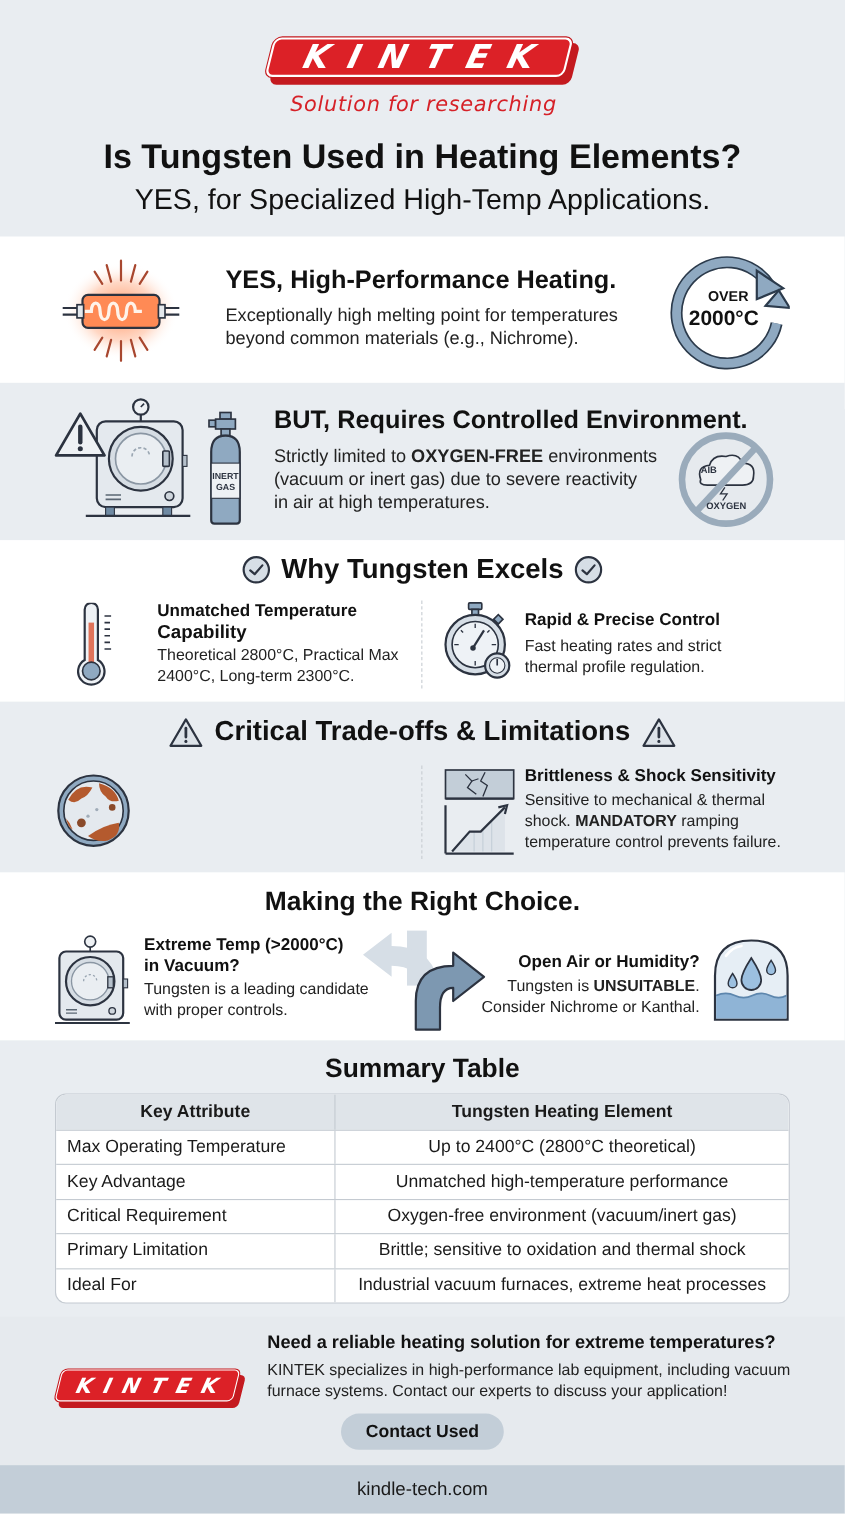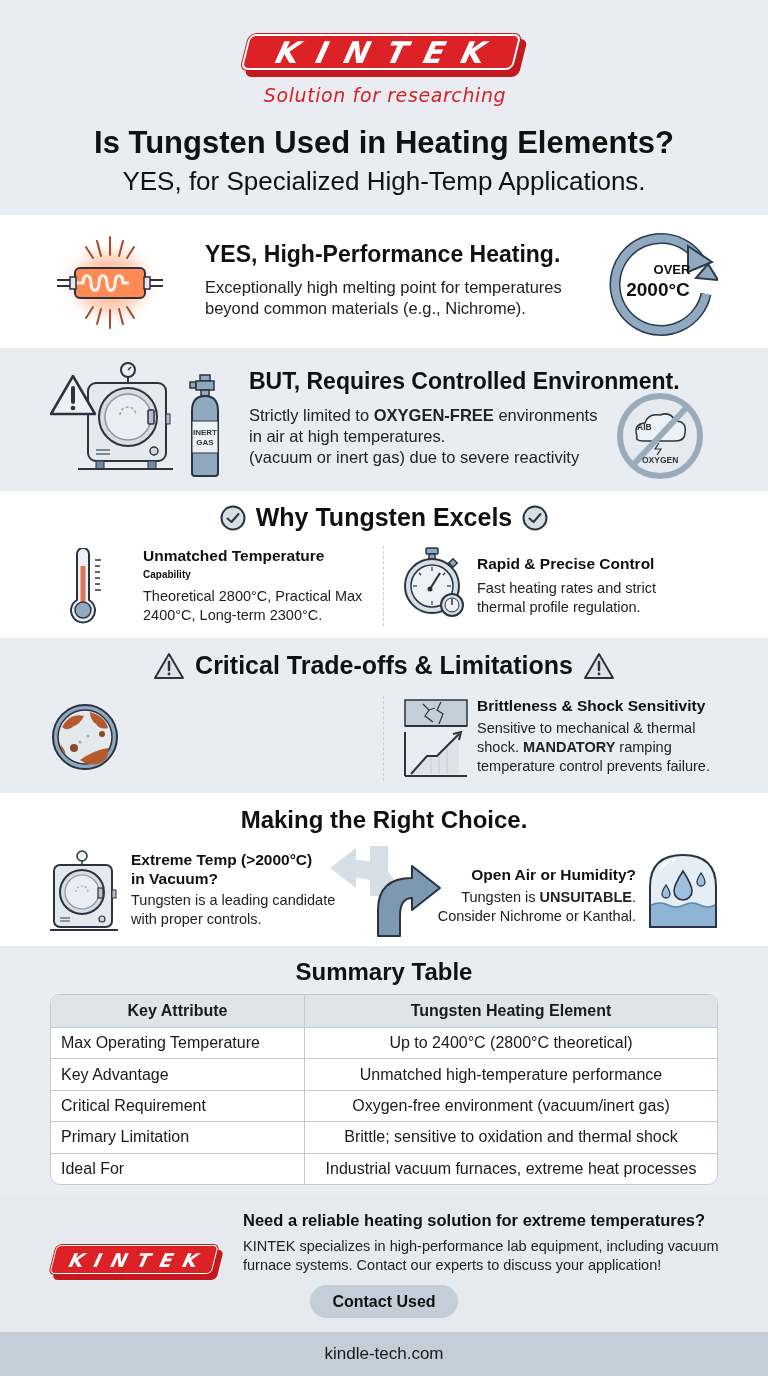--- a/index.html
+++ b/index.html
@@ -122,21 +122,21 @@
     <div>Exceptionally high melting point for temperatures</div>
     <div>beyond common materials (e.g., Nichrome).</div>
   </div>
   <div class="icon-abs" style="left:608px;top:17px;width:110px;height:105px;">
     <svg width="110" height="105" viewBox="0 0 110 105">
       <path d="M92 28 A46 46 0 1 0 98 62" fill="none" stroke="#2c3b4c" stroke-width="11" stroke-linecap="butt"></path>
       <path d="M92 28 A46 46 0 1 0 98 62" fill="none" stroke="#8fa9c1" stroke-width="8"></path>
       <polygon points="80,14 104,30 80,40" fill="#8fa9c1" stroke="#2c3b4c" stroke-width="2"></polygon>
       <polygon points="88,46 100,32 110,48" fill="#8fa9c1" stroke="#2c3b4c" stroke-width="2"></polygon>
     </svg>
-    <div style="position:absolute;left:14px;top:30px;width:100px;text-align:center;font-weight:bold;font-size:13px;color:#111;">OVER</div>
+    <div style="position:absolute;left:4px;top:30px;width:100px;text-align:center;font-weight:bold;font-size:13px;color:#111;">OVER</div>
     <div style="position:absolute;left:0;top:47px;width:100px;text-align:center;font-weight:bold;font-size:19px;color:#111;">2000°C</div>
   </div>
 </section>
 
 <section class="sec bg-light" id="but">
   <svg class="icon-abs" style="left:48px;top:12px" width="180" height="120" viewBox="0 0 180 120">
     <circle cx="80" cy="10" r="7" fill="#eef1f4" stroke="#2c3340" stroke-width="2"></circle>
     <line x1="80" y1="10" x2="83" y2="7" stroke="#2c3340" stroke-width="1.5"></line>
     <line x1="80" y1="17" x2="80" y2="23" stroke="#2c3340" stroke-width="2"></line>
     <rect x="40" y="23" width="78" height="78" rx="8" fill="#e4e9ee" stroke="#2c3340" stroke-width="2"></rect>
@@ -165,22 +165,22 @@
     <path d="M6 38 Q6 23 19 23 Q32 23 32 38 L32 100 Q32 103 29 103 L9 103 Q6 103 6 100 Z" fill="#8fa9c1" stroke="#2c3340" stroke-width="2"></path>
     <rect x="6" y="48" width="26" height="32" fill="#eef1f4" stroke="#2c3340" stroke-width="1"></rect>
   </svg>
   <div style="position:absolute;left:192px;top:80px;width:26px;text-align:center;font-size:8px;font-weight:bold;color:#2c3340;line-height:10px;">
     <div>INERT</div>
     <div>GAS</div>
   </div>
   <div class="sec-h" style="position:absolute;left:249px;top:20px;font-size:23px;">BUT, Requires Controlled Environment.</div>
   <div class="sec-p" style="position:absolute;left:249px;top:57px;font-size:16.5px;line-height:21px;">
     <div><span>Strictly limited to </span><b class="strong">OXYGEN-FREE</b><span> environments</span></div>
+    <div>(vacuum or inert gas) due to severe reactivity</div>
     <div>in air at high temperatures.</div>
-    <div>(vacuum or inert gas) due to severe reactivity</div>
   </div>
   <div class="icon-abs" style="left:615px;top:43px;width:90px;height:90px;">
     <svg width="90" height="90" viewBox="0 0 90 90">
       <circle cx="45" cy="45" r="40" fill="#e6eaee" stroke="#9aabbb" stroke-width="6"></circle>
       <path d="M22 45 Q18 33 30 32 Q33 22 45 24 Q56 20 60 30 Q72 30 70 42 Q70 50 60 50 L28 50 Q20 50 22 45 Z" fill="#eef1f4" stroke="#2c3340" stroke-width="1.5"></path>
       <path d="M44 52 L40 58 L46 58 L42 64" fill="none" stroke="#2c3340" stroke-width="1.2"></path>
       <line x1="18" y1="74" x2="72" y2="16" stroke="#9aabbb" stroke-width="6"></line>
     </svg>
     <div style="position:absolute;left:22px;top:31px;font-size:8.5px;font-weight:bold;color:#2c3340;">AIB</div>
     <div style="position:absolute;left:27px;top:64px;font-size:8.5px;font-weight:bold;color:#2c3340;">OXYGEN</div>
@@ -209,21 +209,21 @@
         <line x1="27" y1="12" x2="33" y2="12"></line>
         <line x1="27" y1="18" x2="32" y2="18"></line>
         <line x1="27" y1="24" x2="32" y2="24"></line>
         <line x1="27" y1="30" x2="32" y2="30"></line>
         <line x1="27" y1="36" x2="32" y2="36"></line>
         <line x1="27" y1="42" x2="33" y2="42"></line>
       </g>
   </svg>
   <div style="position:absolute;left:131px;top:55px;margin-left:12px;">
     <div class="sec-h" style="font-size:15.5px;line-height:19px;">Unmatched Temperature</div>
-    <div class="sec-h" style="font-size:10px;line-height:19px;">Capability</div>
+    <div class="sec-h" style="font-size:17px;line-height:19px;">Capability</div>
     <div class="sec-p" style="font-size:14.5px;line-height:19px;margin-top:3px;">Theoretical 2800°C, Practical Max</div>
     <div class="sec-p" style="font-size:14.5px;line-height:19px;">2400°C, Long-term 2300°C.</div>
   </div>
 
   <svg class="icon-abs" style="left:402px;top:55px" width="68" height="72" viewBox="0 0 68 72">
     <rect x="24" y="2" width="12" height="6" rx="1" fill="#8fa9c1" stroke="#2c3340" stroke-width="1.5"></rect>
     <rect x="27" y="8" width="6" height="5" fill="#8fa9c1" stroke="#2c3340" stroke-width="1.5"></rect>
     <rect x="48" y="14" width="6" height="6" transform="rotate(45 51 17)" fill="#8fa9c1" stroke="#2c3340" stroke-width="1.5"></rect>
     <circle cx="30" cy="40" r="27" fill="#d6dee6" stroke="#2c3340" stroke-width="2"></circle>
     <circle cx="30" cy="40" r="21" fill="#eef2f6" stroke="#2c3340" stroke-width="1.5"></circle>

